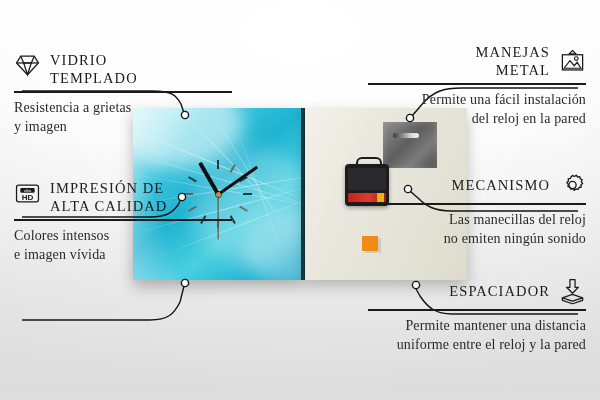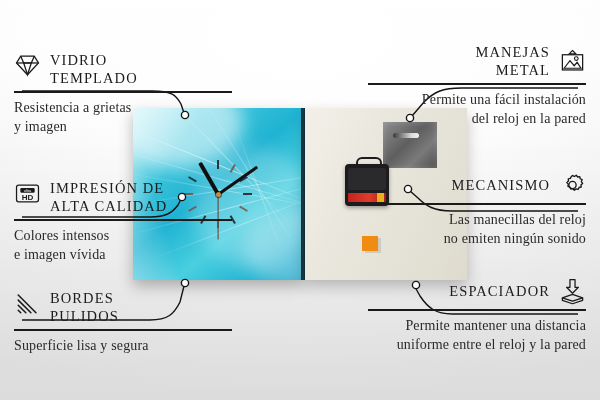--- a/index.html
+++ b/index.html
@@ -240,43 +240,20 @@
         <div>ALTA CALIDAD</div>
       </div>
     </div>
     <div class="rule"></div>
     <div class="desc">
       <div>Colores intensos</div>
       <div>e imagen vívida</div>
     </div>
   </div>
 
-  <div class="feat left f-bl">
-    <div class="hrow">
-      <span class="ico">
-        <svg viewBox="0 0 32 32">
-            <g stroke="#1a1a1a" stroke-width="1.8" stroke-linecap="round">
-          <path d="M5 6 L26 27"></path>
-              <path d="M5 12 L20 27"></path>
-              <path d="M5 18 L14 27"></path>
-              <path d="M5 24 L8 27"></path>
-        </g>
-          </svg>
-      </span>
-      <div class="ttl">
-        <div>BORDES</div>
-        <div>PULIDOS</div>
-      </div>
-    </div>
-    <div class="rule"></div>
-    <div class="desc">
-      <div>Superficie lisa y segura</div>
-      <div></div>
-    </div>
-  </div>
 
   <div class="feat right f-tr">
     <div class="hrow">
       <div class="ttl">
         <div>MANEJAS</div>
         <div>METAL</div>
       </div>
       <span class="ico">
         <svg viewBox="0 0 32 32">
           <path d="M16 3 L20 7 H12 Z" fill="none" stroke="#1a1a1a" stroke-width="1.4"></path>

